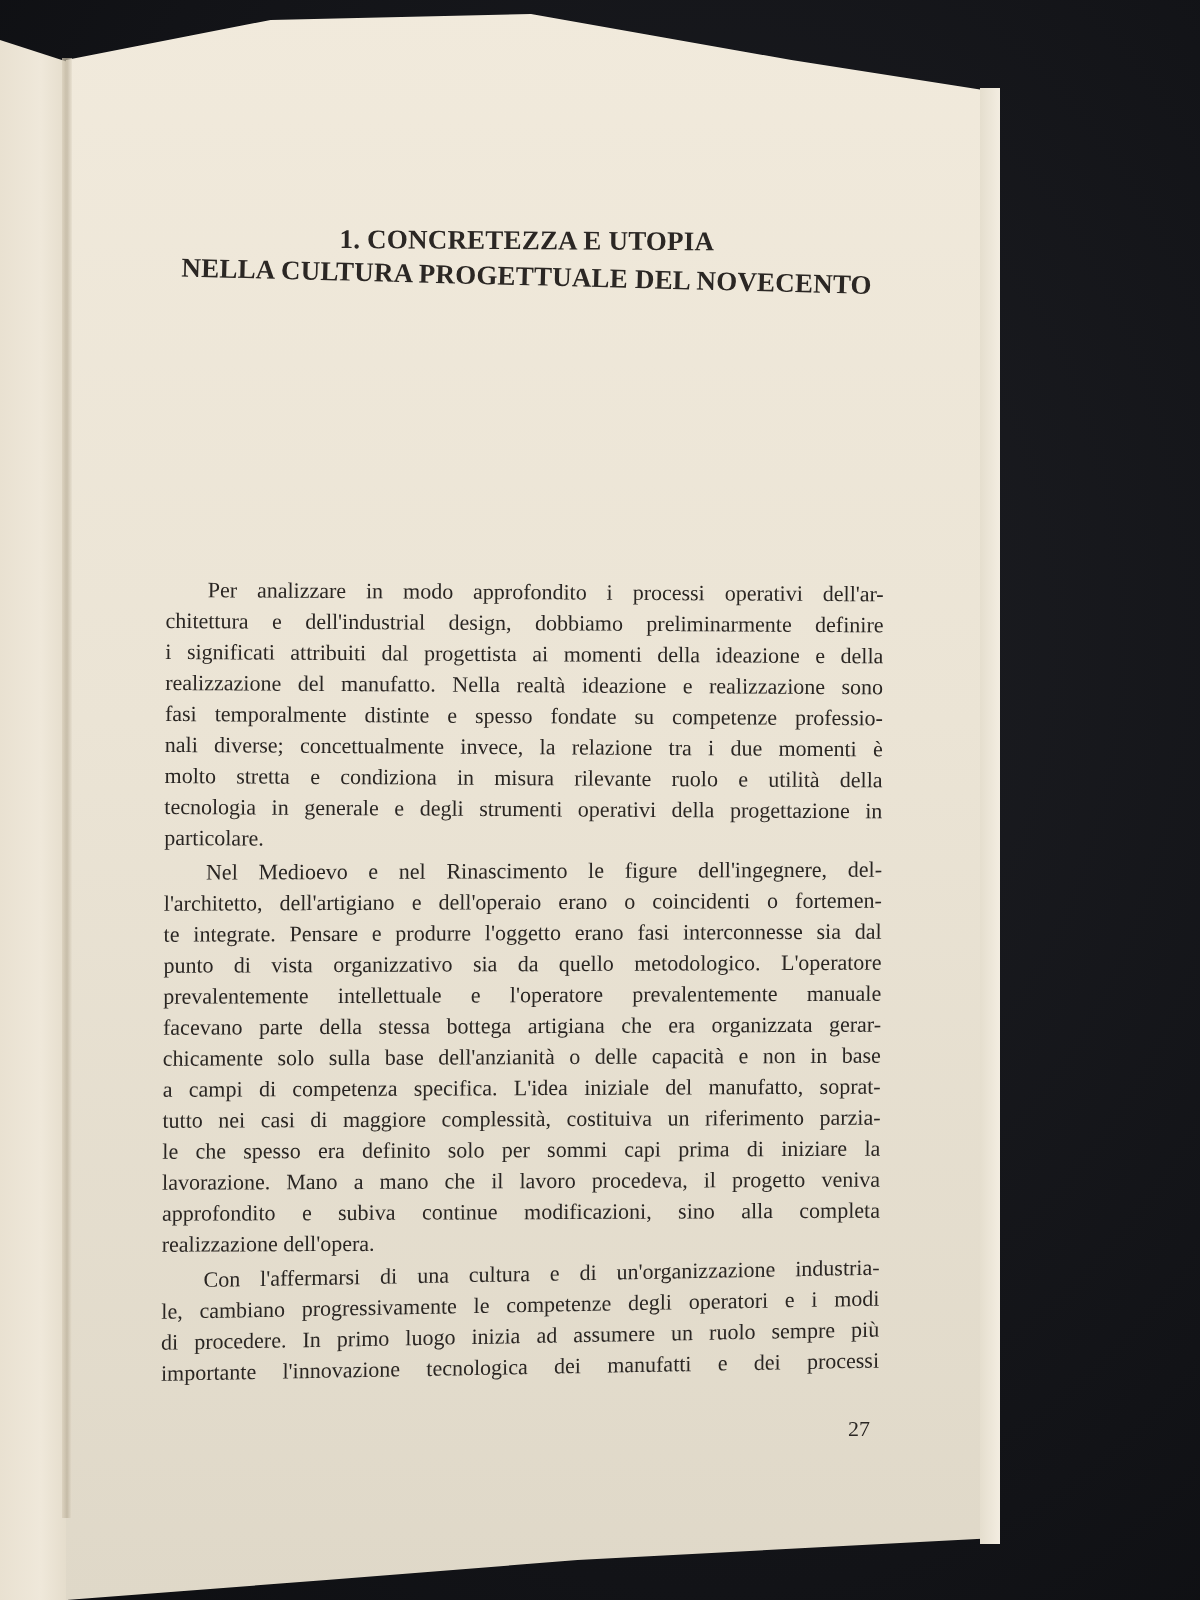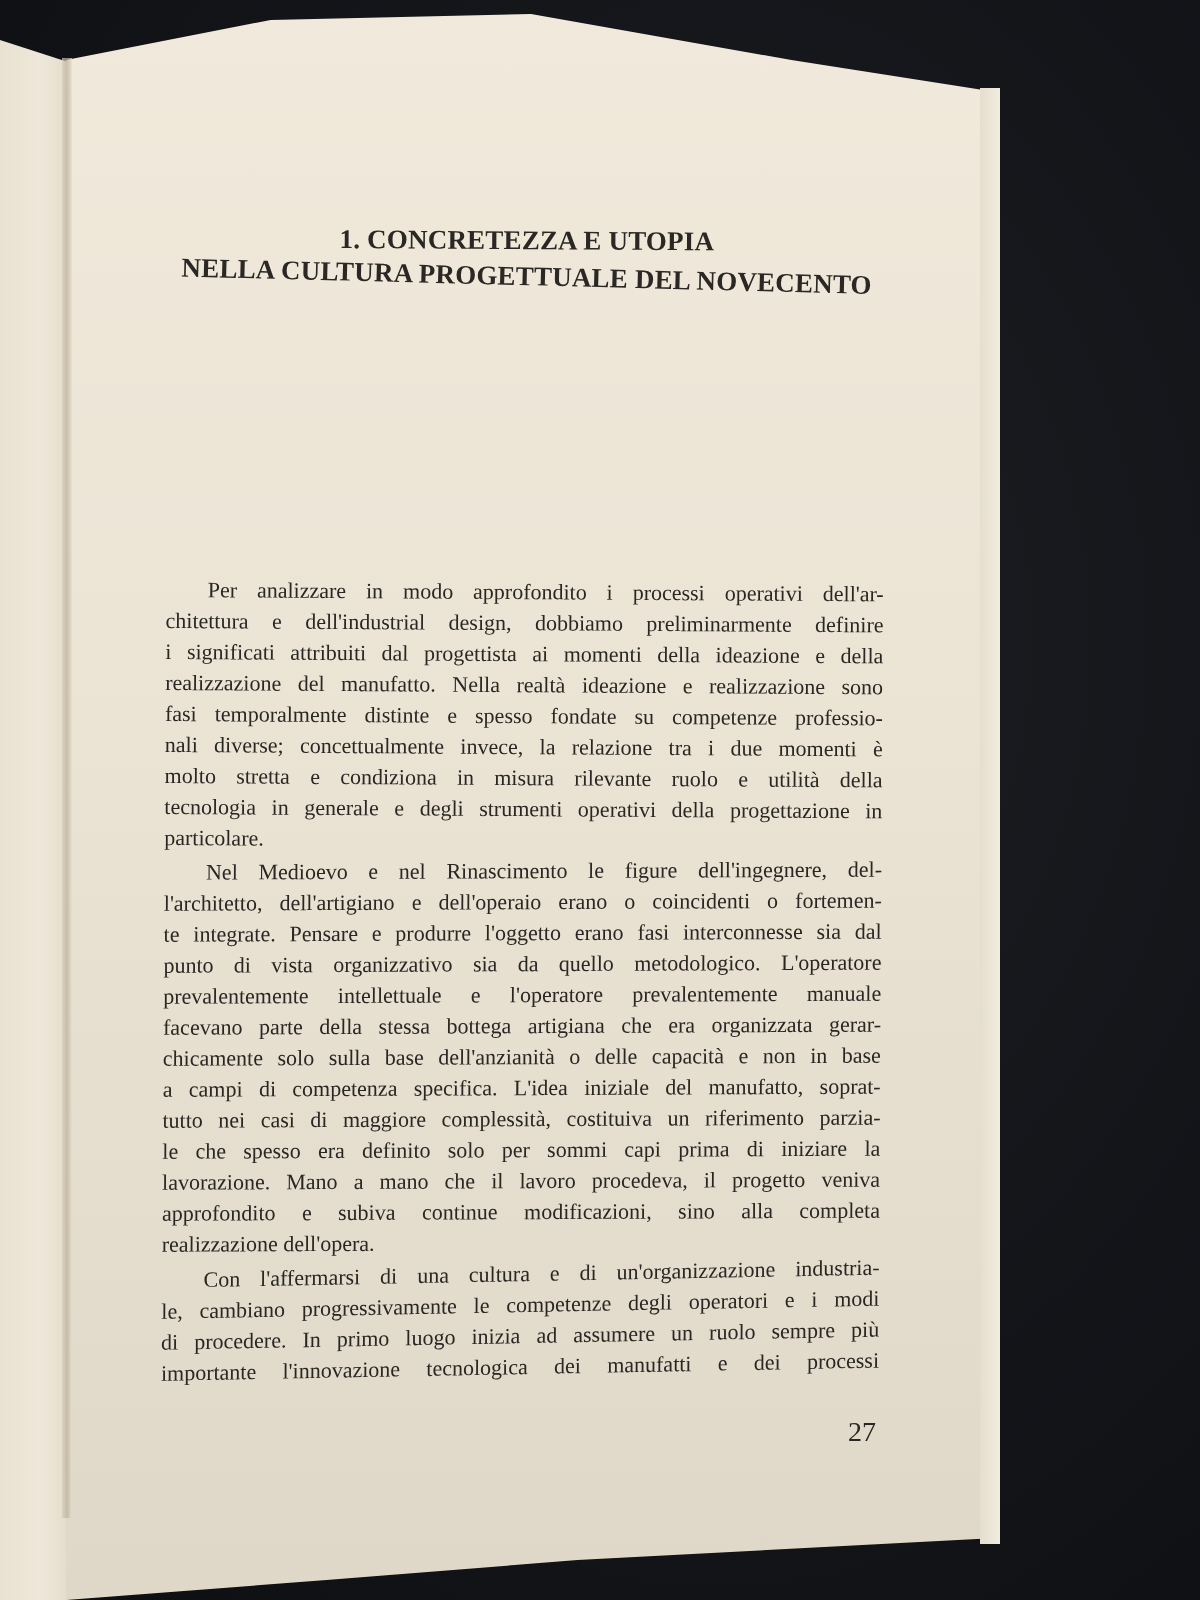--- a/index.html
+++ b/index.html
@@ -58,21 +58,21 @@
     display: block;
     white-space: nowrap;
     text-align-last: justify;
   }
   .line.last { text-align-last: left; }
   .line.indent { padding-left: 42px; }
   .para2 .line { transform: skewY(-0.6deg); }
   .para3 .line { transform: skewY(-1.4deg); }
   .page-number {
     position: absolute; left: 848px; top: 1416px;
-    font-size: 28px; color: #2a2623;
+    font-size: 22px; color: #2a2623;
   }
 </style>
 </head>
 <body>
 
 <div class="backdrop"></div>
 <div class="left-page"></div>
 <div class="page"></div>
 <div class="page-edge"></div>
 <div class="gutter"></div>

